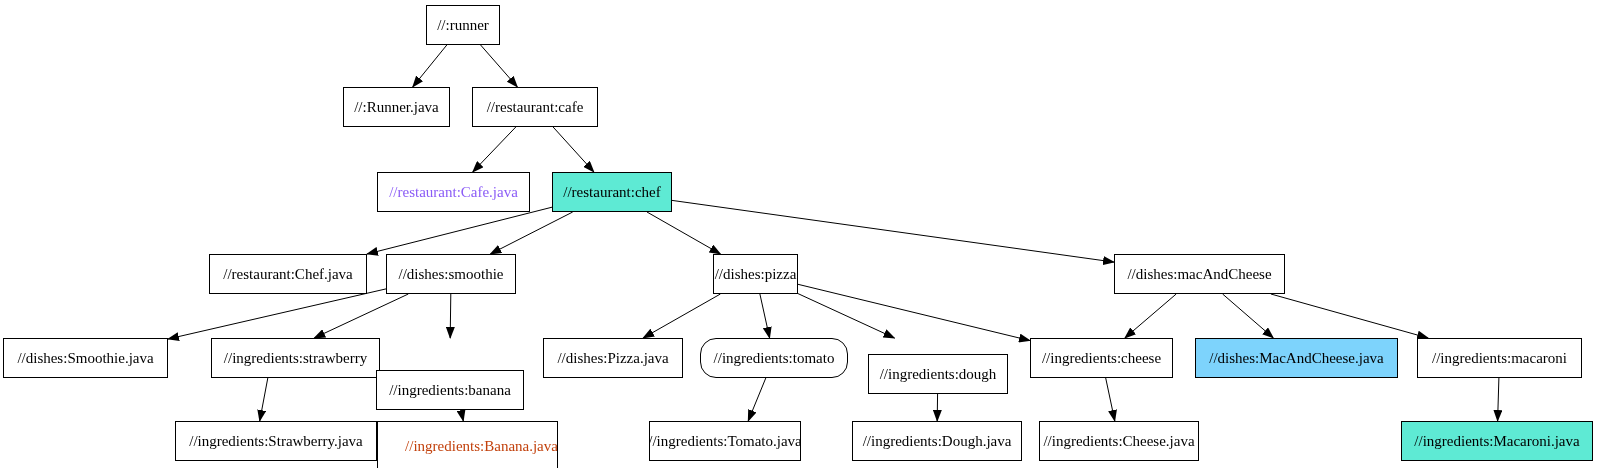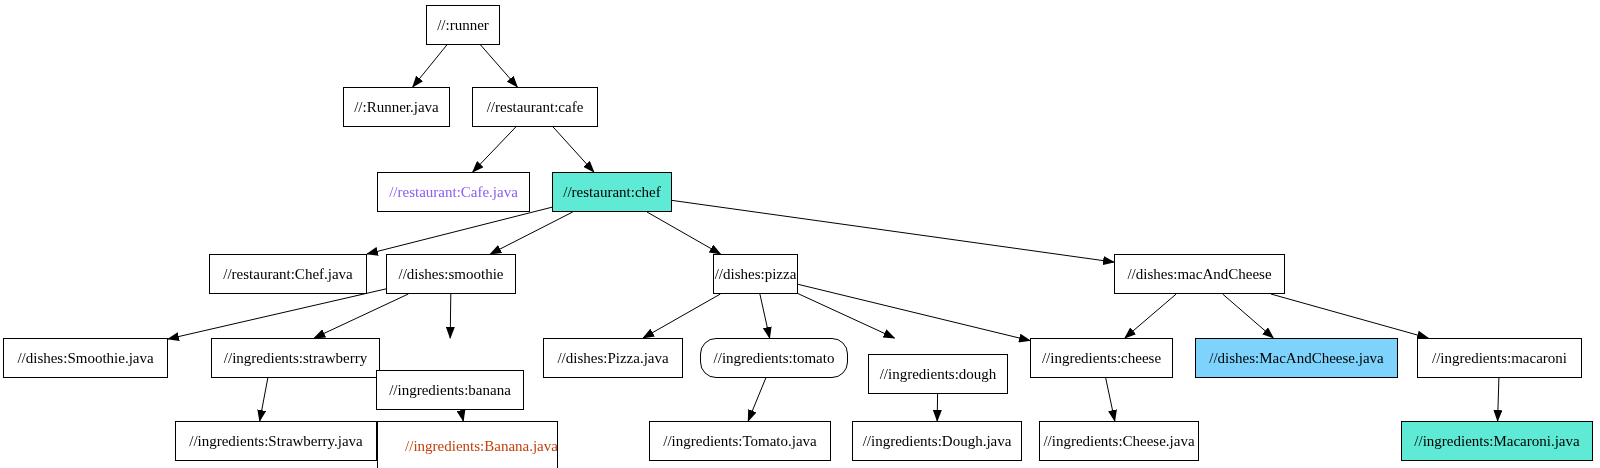--- a/index.html
+++ b/index.html
@@ -87,18 +87,18 @@
       <div class="graph-node" style="left: 187px; top: 338px; width: 169px; height: 40px; background: rgb(255, 255, 255); border-color: rgb(0, 0, 0); color: rgb(0, 0, 0); margin-left: 24px;">//ingredients:strawberry</div>
       <div class="graph-node" style="left: 376px; top: 338px; width: 148px; height: 40px; background: rgb(255, 255, 255); border-color: rgb(0, 0, 0); color: rgb(0, 0, 0); margin-top: 32px;">//ingredients:banana</div>
       <div class="graph-node" style="left: 543px; top: 338px; width: 140px; height: 40px; background: rgb(255, 255, 255); border-color: rgb(0, 0, 0); color: rgb(0, 0, 0);">//dishes:Pizza.java</div>
       <div class="graph-node" style="left: 700px; top: 338px; width: 148px; height: 40px; background: rgb(255, 255, 255); border-color: rgb(0, 0, 0); color: rgb(0, 0, 0); border-radius: 16px;">//ingredients:tomato</div>
       <div class="graph-node" style="left: 868px; top: 338px; width: 140px; height: 40px; background: rgb(255, 255, 255); border-color: rgb(0, 0, 0); color: rgb(0, 0, 0); margin-top: 16px;">//ingredients:dough</div>
       <div class="graph-node" style="left: 1030px; top: 338px; width: 143px; height: 40px; background: rgb(255, 255, 255); border-color: rgb(0, 0, 0); color: rgb(0, 0, 0);">//ingredients:cheese</div>
       <div class="graph-node" style="left: 1195px; top: 338px; width: 203px; height: 40px; background: #7dd3fc; border-color: rgb(0, 0, 0); color: rgb(0, 0, 0);">//dishes:MacAndCheese.java</div>
       <div class="graph-node" style="left: 1417px; top: 338px; width: 165px; height: 40px; background: rgb(255, 255, 255); border-color: rgb(0, 0, 0); color: rgb(0, 0, 0);">//ingredients:macaroni</div>
       <div class="graph-node" style="left: 155px; top: 421px; width: 202px; height: 40px; background: rgb(255, 255, 255); border-color: rgb(0, 0, 0); color: rgb(0, 0, 0); margin-left: 20px;">//ingredients:Strawberry.java</div>
       <div class="graph-node" style="left: 377px; top: 421px; width: 181px; height: 51px; background: rgb(255, 255, 255); border-color: rgb(0, 0, 0); color: #c2410c; padding-left: 28px;">//ingredients:Banana.java</div>
-      <div class="graph-node" style="left: 649px; top: 421px; width: 182px; height: 40px; background: rgb(255, 255, 255); border-color: rgb(0, 0, 0); color: rgb(0, 0, 0);">//ingredients:Tomato.java</div>
+      <div class="graph-node" style="left: 649px; top: 421px; width: 152px; height: 40px; background: rgb(255, 255, 255); border-color: rgb(0, 0, 0); color: rgb(0, 0, 0);">//ingredients:Tomato.java</div>
       <div class="graph-node" style="left: 852px; top: 421px; width: 170px; height: 40px; background: rgb(255, 255, 255); border-color: rgb(0, 0, 0); color: rgb(0, 0, 0);">//ingredients:Dough.java</div>
       <div class="graph-node" style="left: 1039px; top: 421px; width: 160px; height: 40px; background: rgb(255, 255, 255); border-color: rgb(0, 0, 0); color: rgb(0, 0, 0);">//ingredients:Cheese.java</div>
       <div class="graph-node" style="left: 1401px; top: 421px; width: 192px; height: 40px; background: #5eead4; border-color: rgb(0, 0, 0); color: rgb(0, 0, 0);">//ingredients:Macaroni.java</div>
     </div>
 </div>
 
 </body></html>

